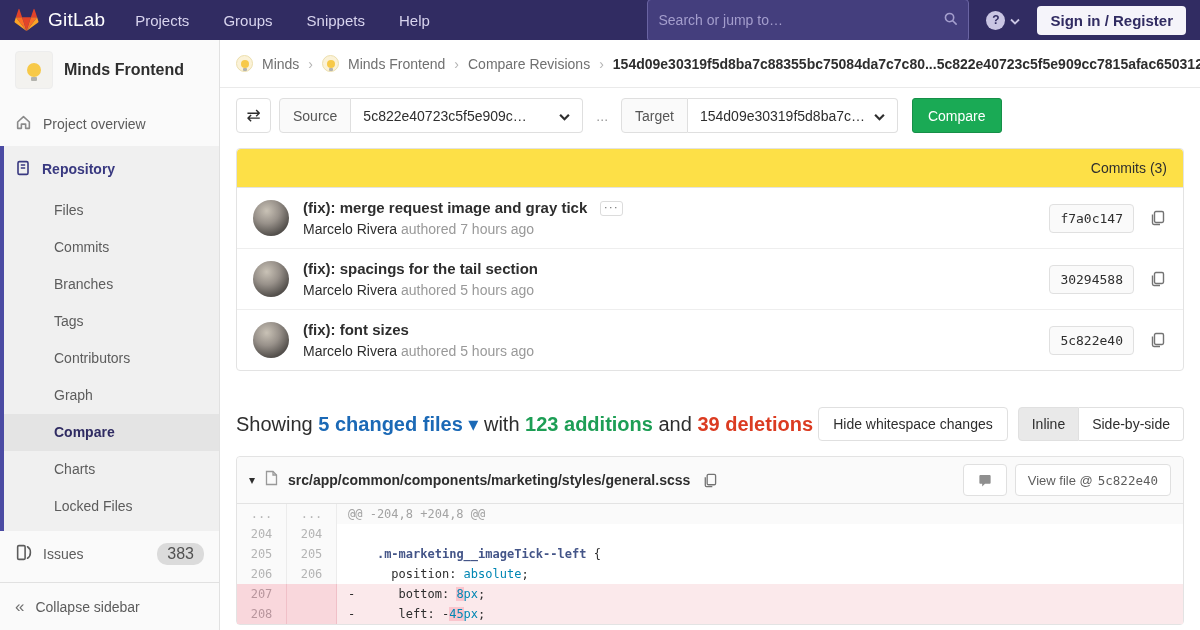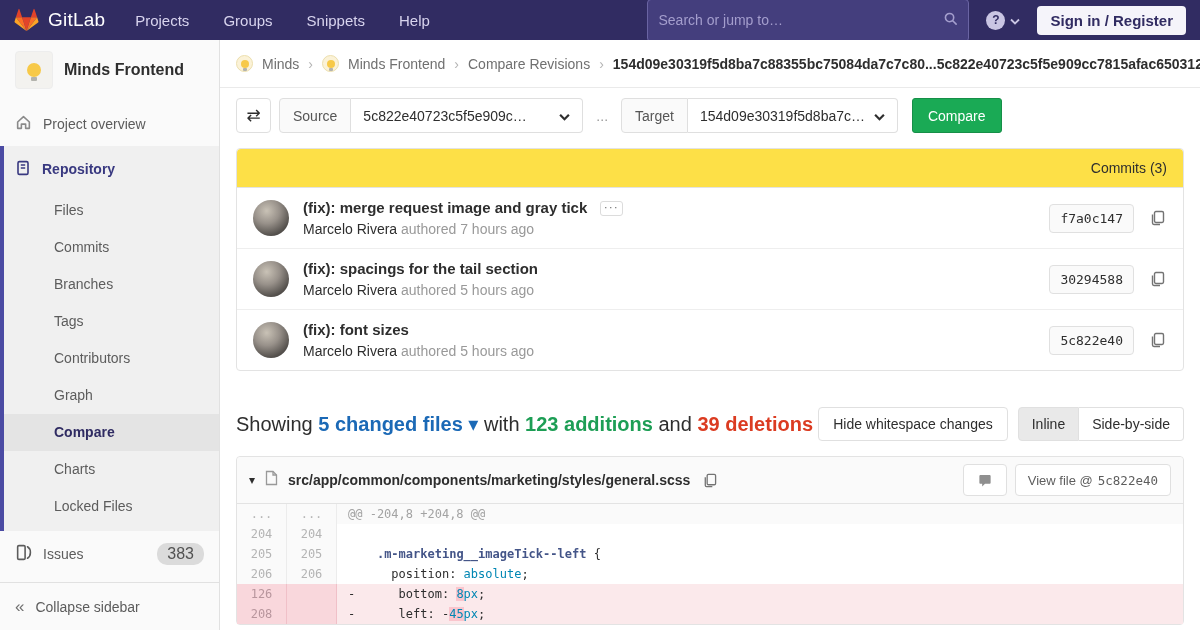--- a/index.html
+++ b/index.html
@@ -416,21 +416,21 @@
           <div class="ln">205</div>
           <div class="ln">205</div>
           <div class="code"><span>    </span><span class="c-sel">.m-marketing__imageTick--left</span><span> {</span></div>
         </div>
         <div class="drow">
           <div class="ln">206</div>
           <div class="ln">206</div>
           <div class="code"><span>      position: </span><span class="c-val">absolute</span><span>;</span></div>
         </div>
         <div class="drow old">
-          <div class="ln">126</div>
+          <div class="ln">207</div>
           <div class="ln"></div>
           <div class="code"><span>-      bottom: </span><span class="c-hl">8</span><span class="c-val">px</span><span>;</span></div>
         </div>
         <div class="drow old">
           <div class="ln">208</div>
           <div class="ln"></div>
           <div class="code"><span>-      left: -</span><span class="c-hl">45</span><span class="c-val">px</span><span>;</span></div>
         </div>
       </div>
     </div>

